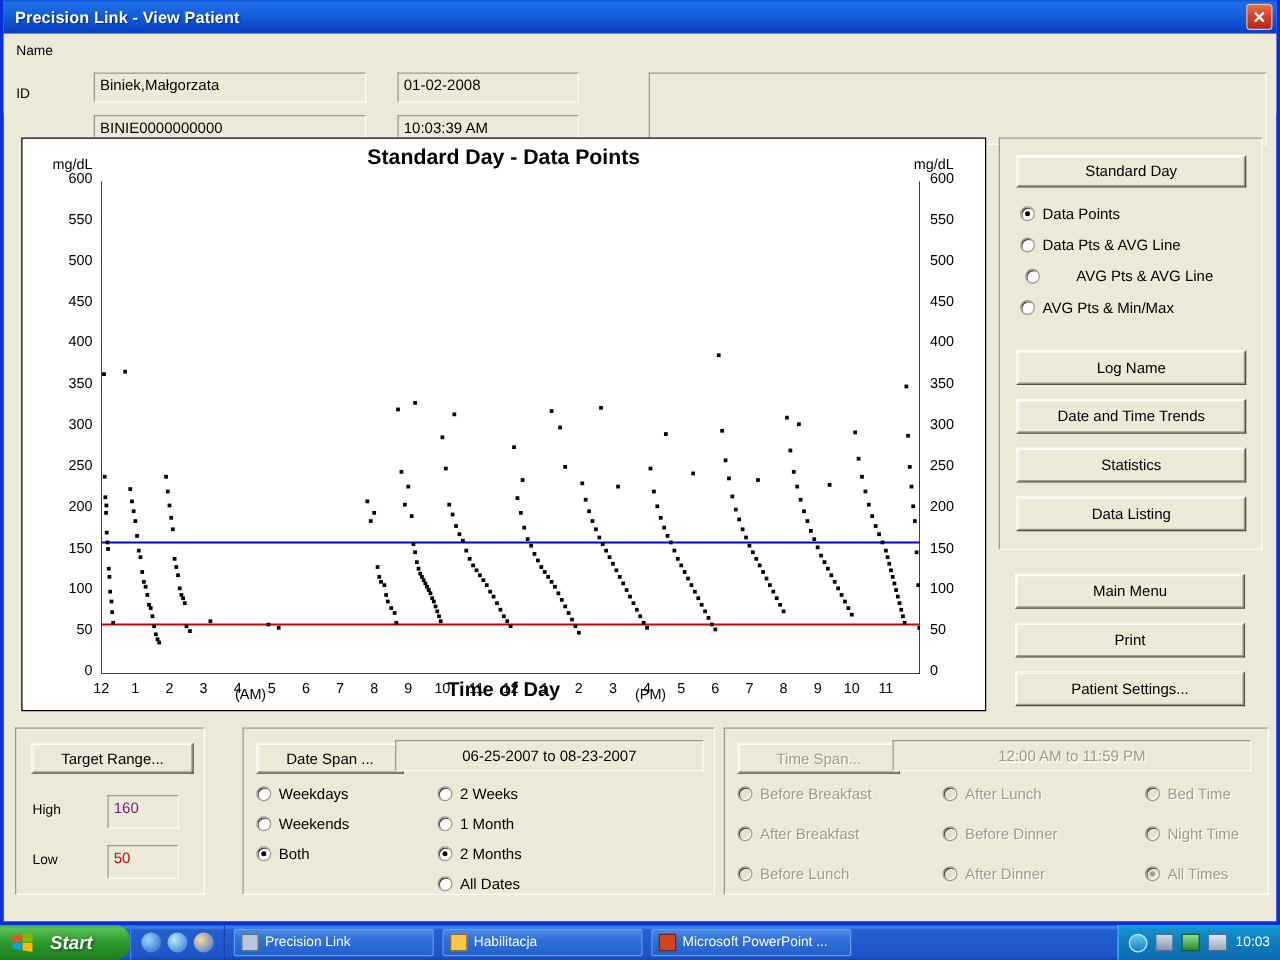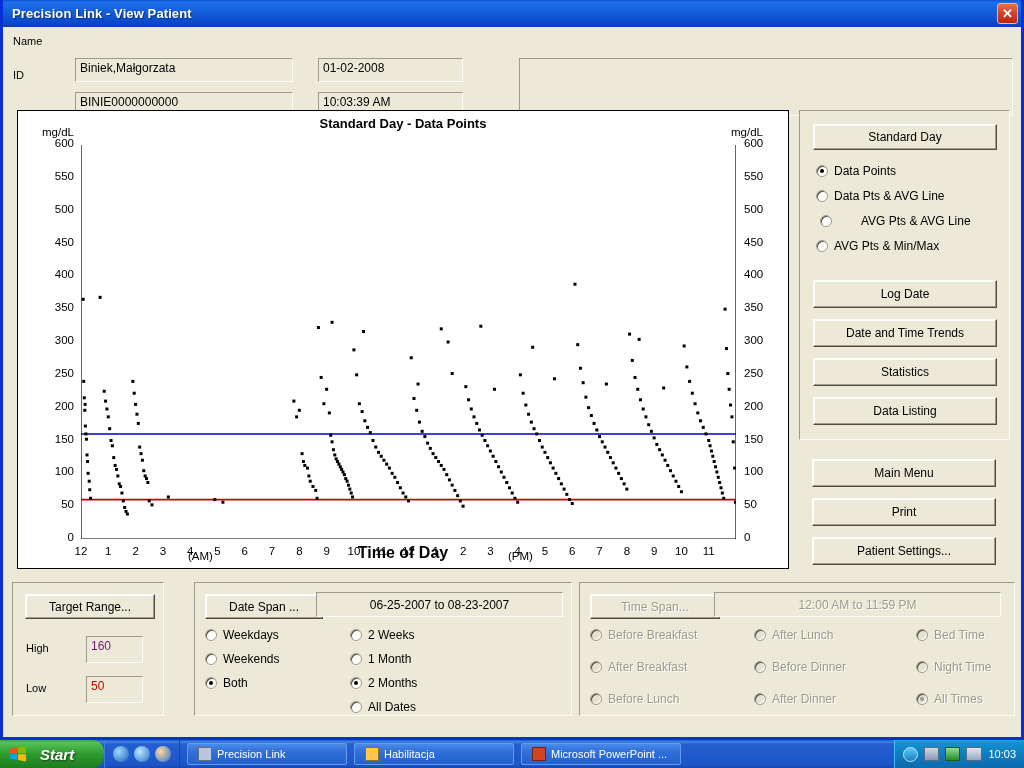--- a/index.html
+++ b/index.html
@@ -57,21 +57,21 @@
     overflow: hidden; white-space: nowrap;
   }
   
   #chart-panel {
     position: absolute; left: 14px; top: 110px;
     width: 772px; height: 459px;
     background: #fff; border: 1px solid #000;
   }
   #chart-title {
     position: absolute; left: 0; right: 0; top: 5px;
-    text-align: center; font-size: 13px; font-weight: bold; color: #000;
+    text-align: center; font-size: 17px; font-weight: bold; color: #000;
   }
   .unit-label { position: absolute; font-size: 11.5px; color: #000; }
   #plot {
     position: absolute; left: 63px; top: 34px;
     width: 655px; height: 394px;
   }
   #plot svg { display: block; }
   .tick-lbl {
     position: absolute; font-size: 11.5px; color: #000;
     white-space: nowrap;
@@ -172,21 +172,21 @@
     border-left: 1px solid #3b7ee0; border-right: 1px solid #1942a8;
     flex: none;
   }
   .ql-ico { width: 16px; height: 16px; border-radius: 50%; }
   .task-btn {
     height: 22px; width: 160px; margin-left: 7px;
     background: linear-gradient(to bottom, #4a8ae8 0%, #2f6fd8 40%, #2461cc 100%);
     border: 1px solid #5e9cf0;
     border-radius: 2px;
     display: flex; align-items: center; gap: 5px;
-    padding: 0 10px; color: #fff; font-size: 11px;
+    padding: 0 5px; color: #fff; font-size: 11px;
     cursor: pointer; flex: none;
     overflow: hidden; white-space: nowrap;
   }
   .task-ico { width: 14px; height: 14px; flex: none; }
   #tray {
     margin-left: auto; height: 28px;
     background: linear-gradient(to bottom, #16a3dd 0%, #1390d0 12%, #0f7cc0 50%, #0d6aae 100%);
     border-left: 1px solid #3fc2f0;
     display: flex; align-items: center; gap: 6px;
     padding: 0 8px; color: #fff; font-size: 11px; flex: none;
@@ -596,21 +596,21 @@
         <div class="radio-row" style="left: 20px; top: 103px; gap: 23px;">
           <span class="radio"></span>
           <span>AVG Pts &amp; AVG Line</span>
         </div>
         <div class="radio-row" style="left: 16px; top: 128px;">
           <span class="radio"></span>
           <span>AVG Pts &amp; Min/Max</span>
         </div>
       </div>
     <div id="side-buttons">
-        <div class="btn" style="position: absolute; left: 13px; top: 169px; width: 184px; height: 28px;">Log Date</div>
+        <div class="btn" style="position: absolute; left: 13px; top: 169px; width: 184px; height: 28px;">Log Name</div>
         <div class="btn" style="position: absolute; left: 13px; top: 208px; width: 184px; height: 28px;">Date and Time Trends</div>
         <div class="btn" style="position: absolute; left: 13px; top: 247px; width: 184px; height: 28px;">Statistics</div>
         <div class="btn" style="position: absolute; left: 13px; top: 286px; width: 184px; height: 28px;">Data Listing</div>
       </div>
   </div>
 
   <div id="right-col2">
     <div id="nav-buttons">
         <div class="btn" style="position: absolute; left: 13px; top: 10px; width: 184px; height: 28px;">Main Menu</div>
         <div class="btn" style="position: absolute; left: 13px; top: 49px; width: 184px; height: 28px;">Print</div>

